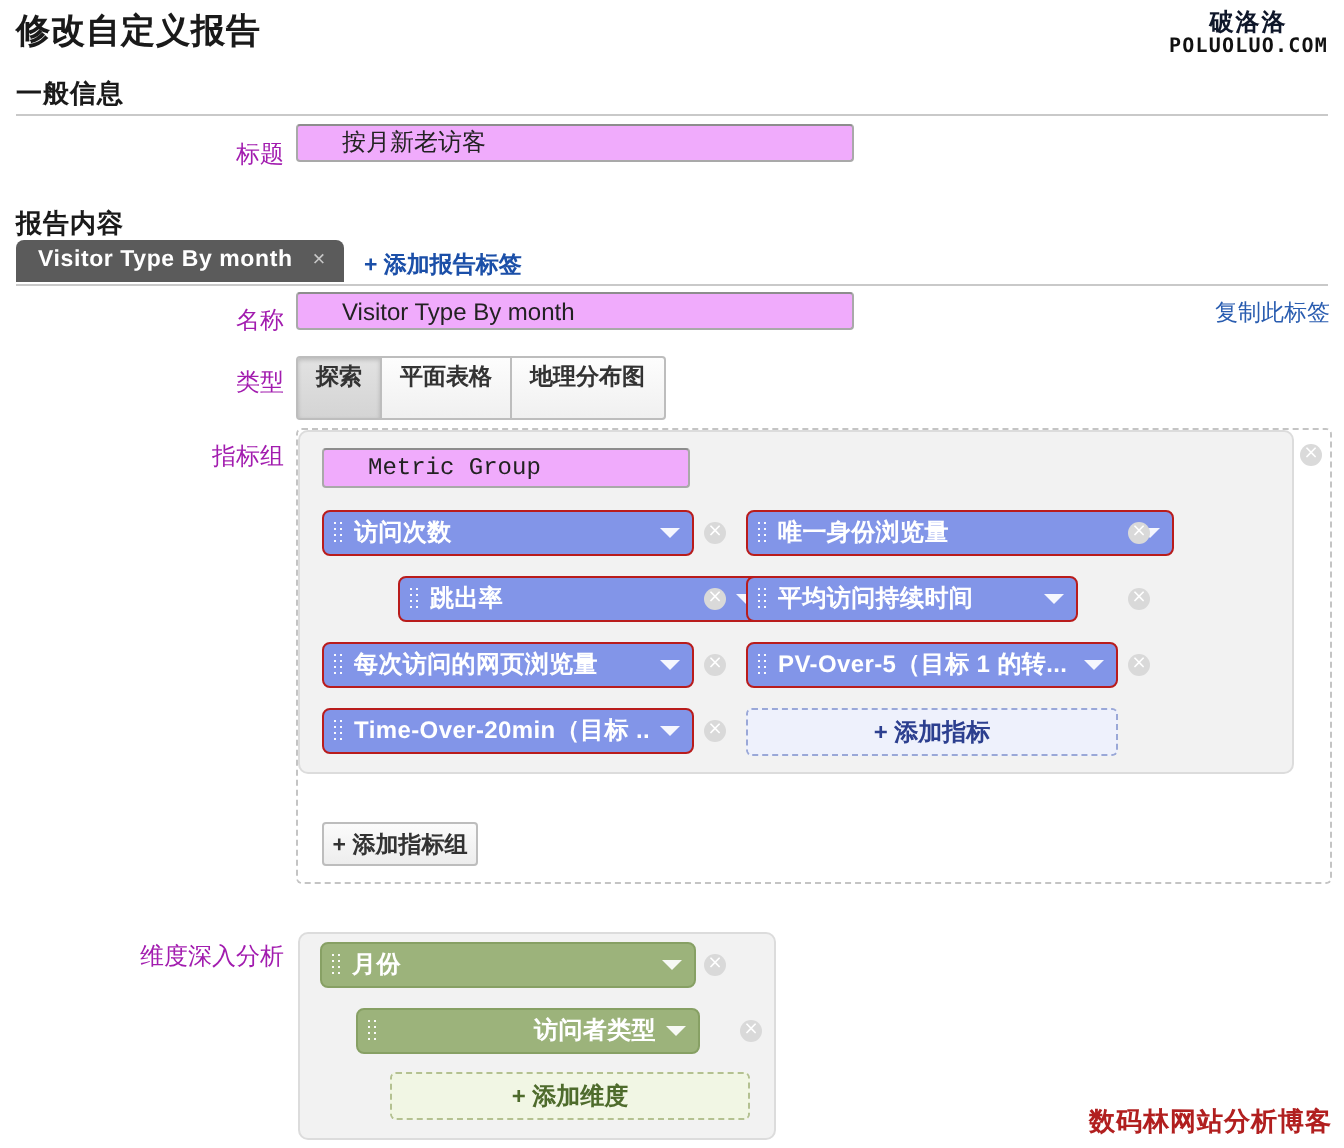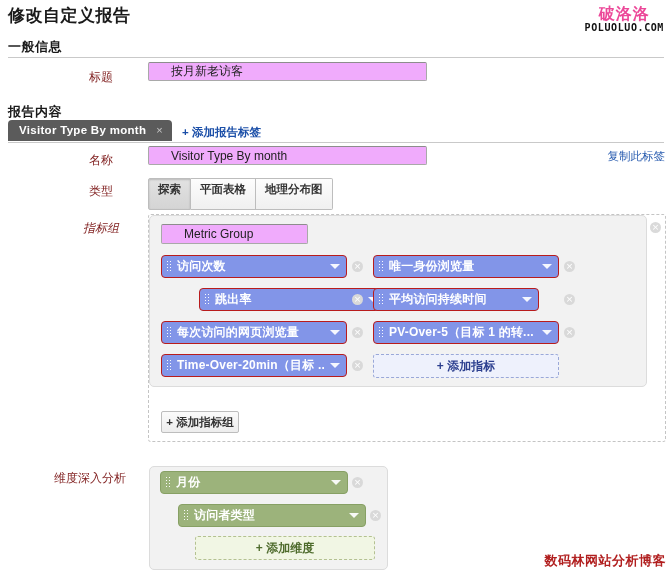--- a/index.html
+++ b/index.html
@@ -7,32 +7,32 @@
     width:672px;height:574px;
     background:#ffffff;
     font-family:"Liberation Sans","DejaVu Sans",sans-serif;
     font-size:12px;color:#333;
     overflow:hidden;position:relative;
   }
   .page{position:relative;width:672px;height:574px;}
 
   
   .watermark{position:absolute;right:8px;top:6px;text-align:center;line-height:1.05;}
-  .wm-cn{font-size:16px;font-weight:bold;color:#ec4899;letter-spacing:1px;font-family:Liberation Serif, serif;}
+  .wm-cn{font-size:12px;font-weight:bold;color:#0f172a;letter-spacing:1px;font-family:Liberation Mono, monospace;}
   .wm-en{font-size:10px;font-weight:bold;color:#111;letter-spacing:.6px;font-family:"DejaVu Sans Mono",monospace;}
 
   
   .h1{position:absolute;left:8px;top:4px;font-size:17px;font-weight:bold;color:#1a1a1a;letter-spacing:.5px;}
   .h2{font-size:13px;font-weight:bold;color:#1a1a1a;letter-spacing:.5px;}
   .sec-general{position:absolute;left:8px;top:38px;}
   .sec-content{position:absolute;left:8px;top:103px;}
   .rule{position:absolute;left:8px;width:656px;height:1px;background:#c9c9c9;}
 
   
-  .field-label{position:absolute;text-align:center;color:#7f1d1d;font-size:12px;}
+  .field-label{position:absolute;text-align:right;color:#a21caf;font-size:12px;}
   .text-input{
     position:absolute;box-sizing:border-box;
     border:1px solid #a9a9a9;border-top-color:#8d8d8d;
     background:#f0abfc;border-radius:2px;
     font-family:"Liberation Sans","DejaVu Sans",sans-serif;
     font-size:12px;color:#222;padding:2px 22px;outline:none;
   }
 
   
   .tabstrip{position:absolute;left:8px;top:120px;height:23px;}
@@ -159,26 +159,26 @@
   <div class="field-label" style="left:60px;top:152px;width:82px;">名称</div>
   <input class="text-input" style="left: 148px; top: 146px; width: 279px; height: 19px;" value="Visitor Type By month">
 
   <div class="field-label" style="left:60px;top:183px;width:82px;">类型</div>
   <div class="segbtns">
     <div class="segbtn active">探索</div>
     <div class="segbtn">平面表格</div>
     <div class="segbtn">地理分布图</div>
   </div>
 
-  <div class="field-label" style="left:60px;top:220px;width:82px;font-style:italic;">指标组</div>
+  <div class="field-label" style="left:60px;top:220px;width:82px;">指标组</div>
 
   <div class="metric-dashed"></div>
   <div class="metric-card"></div>
 
-  <input class="text-input mg-name" style="position: absolute; left: 161px; top: 224px; width: 147px; height: 20px;" value="Metric Group">
+  <input class="text-input mg-name" style="position: absolute; left: 161px; top: 224px; width: 184px; height: 20px; font-family: Liberation Mono, monospace;" value="Metric Group">
 
   <div class="rm onwhite" style="left:650px;top:222px;">×</div>
 
   <div class="pill blue" style="left:161px;top:255px;width:186px;">
     <span class="grip"></span>
     <span class="pill-label">访问次数</span>
     <span class="caret"></span>
   </div>
   <div class="rm" style="left:352px;top:261px;">×</div>
 
@@ -196,21 +196,21 @@
   </div>
   <div class="rm" style="left:352px;top:327px;">×</div>
 
   <div class="pill blue" style="left:161px;top:354px;width:186px;">
     <span class="grip"></span>
     <span class="pill-label">Time-Over-20min（目标 ...</span>
     <span class="caret"></span>
   </div>
   <div class="rm" style="left:352px;top:360px;">×</div>
 
-  <div class="pill blue" style="left:373px;top:255px;width:186px;">
+  <div class="pill blue" style="left:373px;top:255px;width:214px;">
     <span class="grip"></span>
     <span class="pill-label">唯一身份浏览量</span>
     <span class="caret"></span>
   </div>
   <div class="rm" style="left:564px;top:261px;">×</div>
 
   <div class="pill blue" style="left:373px;top:288px;width:166px;">
     <span class="grip"></span>
     <span class="pill-label">平均访问持续时间</span>
     <span class="caret"></span>
@@ -232,21 +232,21 @@
 
   <div class="dim-card"></div>
 
   <div class="pill green" style="left:160px;top:471px;width:188px;">
     <span class="grip"></span>
     <span class="pill-label">月份</span>
     <span class="caret"></span>
   </div>
   <div class="rm" style="left:352px;top:477px;">×</div>
 
-  <div class="pill green" style="left:178px;top:504px;width:188px;">
+  <div class="pill green" style="left:178px;top:504px;width:172px;text-align:right;">
     <span class="grip"></span>
     <span class="pill-label">访问者类型</span>
     <span class="caret"></span>
   </div>
   <div class="rm" style="left:370px;top:510px;">×</div>
 
   <div class="add-box green" style="left:195px;top:536px;width:180px;height:24px;">+ 添加维度</div>
 
   <div class="blogmark">数码林网站分析博客</div>
 

